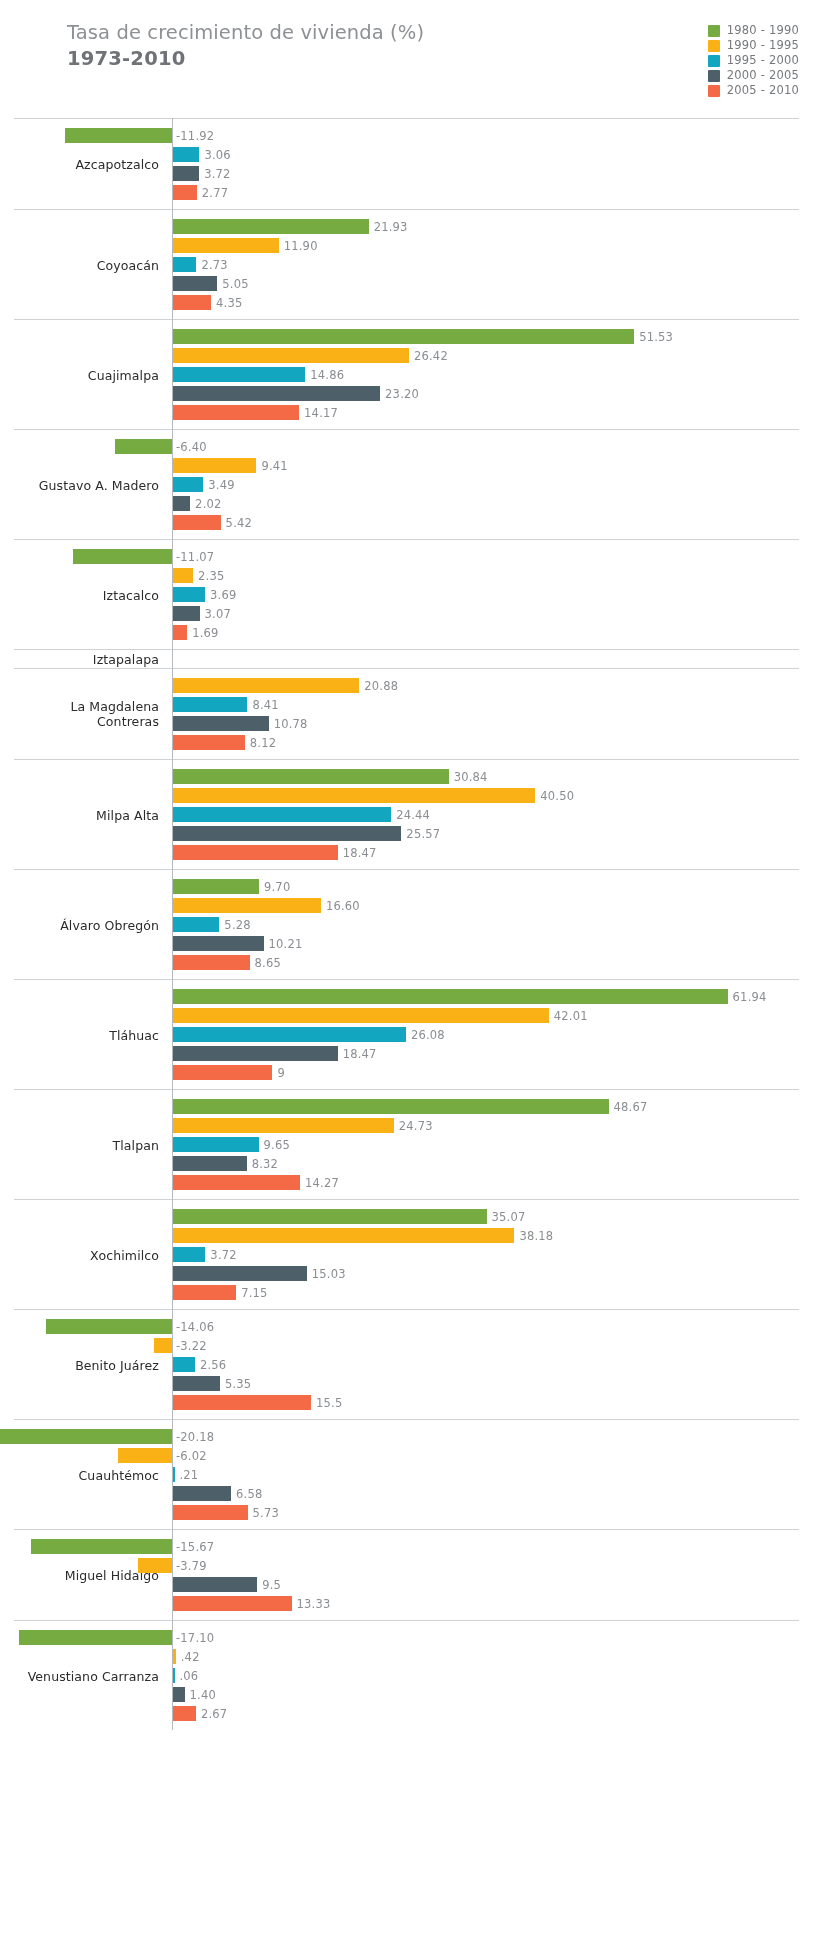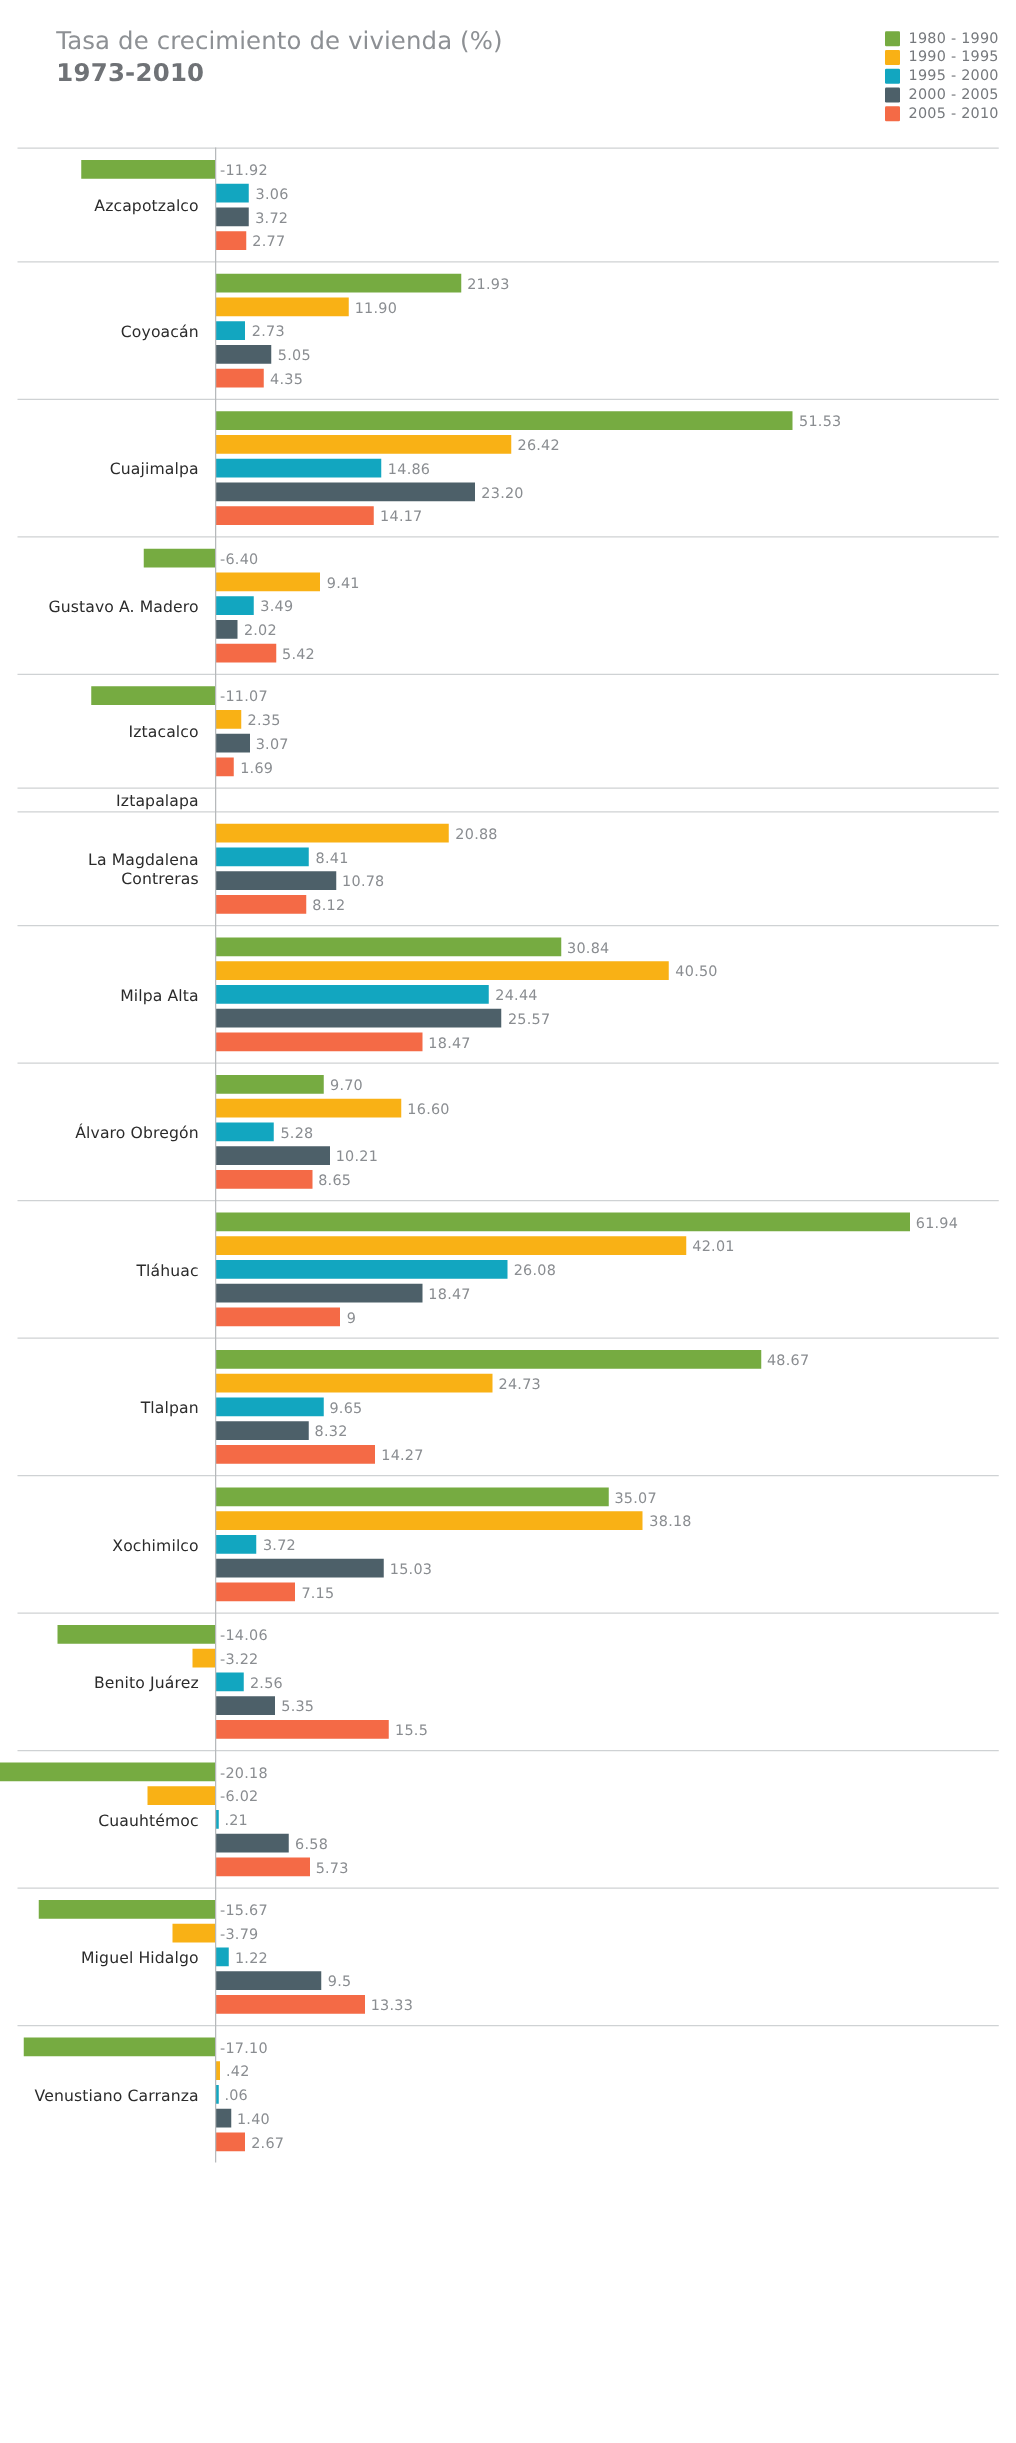--- a/index.html
+++ b/index.html
@@ -19,20 +19,21 @@
   .header {
     position: relative;
     height: 118px;
   }
   .title-block {
     position: absolute;
     left: 24px;
     top: 20px;
     display: flex;
     align-items: flex-start;
+    gap: 22px;
   }
   .title-rule {
     width: 7px;
     background: #536872;
     margin-right: 14px;
     border-radius: 1px;
   }
   .title-text { display: flex; flex-direction: column; justify-content: center; }
   .title-main {
     font-size: 19.5px;
@@ -284,20 +285,24 @@
         <div class="bars">
           <div class="bar-row">
             <div class="bar" title="1980 - 1990: -11.07" style="background: rgb(118, 171, 65); width: 99.2979px; left: 58.7021px;"></div>
             <div class="bar-value" style="left: 162px;">-11.07</div>
           </div>
           <div class="bar-row">
             <div class="bar" title="1990 - 1995: 2.35" style="background: rgb(249, 177, 21); width: 21.0795px; left: 158px;"></div>
             <div class="bar-value" style="left: 184.079px;">2.35</div>
           </div>
           <div class="bar-row">
+            <div class="bar" title="1995 - 2000: 3.69" style="background: rgb(18, 166, 192); width: 33.0993px; left: 158px;"></div>
+            <div class="bar-value" style="left: 196.099px;">3.69</div>
+          </div>
+          <div class="bar-row">
             <div class="bar" title="2000 - 2005: 3.07" style="background: rgb(77, 96, 105); width: 27.5379px; left: 158px;"></div>
             <div class="bar-value" style="left: 190.538px;">3.07</div>
           </div>
           <div class="bar-row">
             <div class="bar" title="2005 - 2010: 1.69" style="background: rgb(244, 106, 70); width: 15.1593px; left: 158px;"></div>
             <div class="bar-value" style="left: 178.159px;">1.69</div>
           </div>
         </div>
       </div>
     </div>
@@ -522,24 +527,20 @@
       <div class="group-inner">
         <div class="cat-label" style="width: 152px;">Miguel Hidalgo</div>
         <div class="bars">
           <div class="bar-row">
             <div class="bar" title="1980 - 1990: -15.67" style="background: rgb(118, 171, 65); width: 140.56px; left: 17.4401px;"></div>
             <div class="bar-value" style="left: 162px;">-15.67</div>
           </div>
           <div class="bar-row">
             <div class="bar" title="1990 - 1995: -3.79" style="background: rgb(249, 177, 21); width: 33.9963px; left: 124.004px;"></div>
             <div class="bar-value" style="left: 162px;">-3.79</div>
-          </div>
-          <div class="bar-row">
-            <div class="bar" title="1995 - 2000: 1.22" style="background: rgb(18, 166, 192); width: 10.9434px; left: 158px;"></div>
-            <div class="bar-value" style="left: 173.943px;">1.22</div>
           </div>
           <div class="bar-row">
             <div class="bar" title="2000 - 2005: 9.5" style="background: rgb(77, 96, 105); width: 85.215px; left: 158px;"></div>
             <div class="bar-value" style="left: 248.215px;">9.5</div>
           </div>
           <div class="bar-row">
             <div class="bar" title="2005 - 2010: 13.33" style="background: rgb(244, 106, 70); width: 119.57px; left: 158px;"></div>
             <div class="bar-value" style="left: 282.57px;">13.33</div>
           </div>
         </div>

